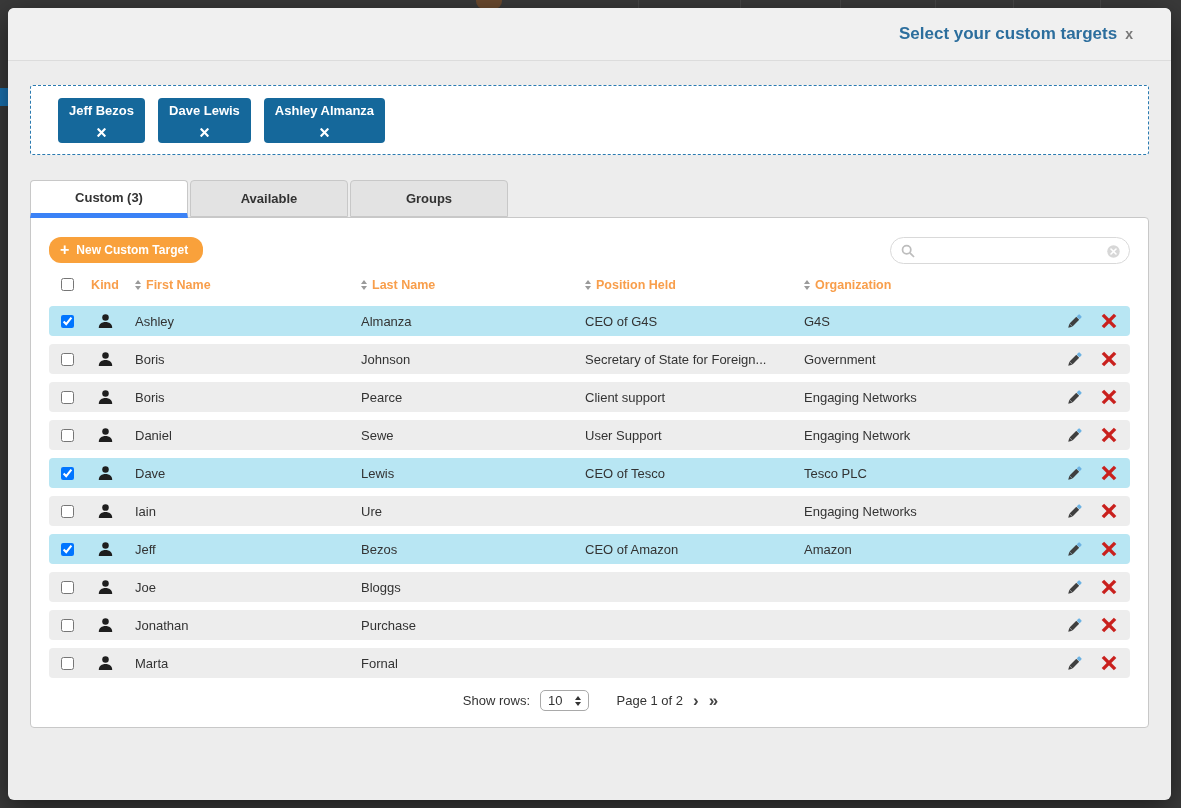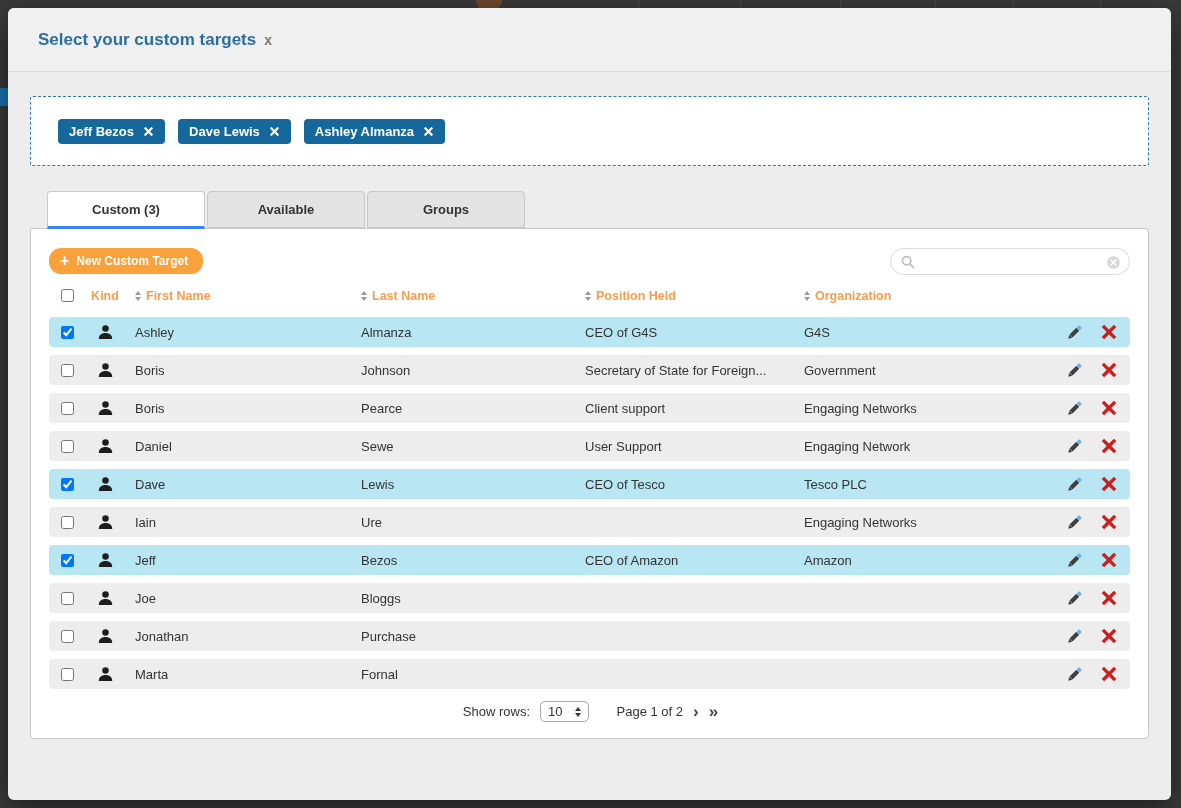--- a/index.html
+++ b/index.html
@@ -11,40 +11,40 @@
   .bg-nav { position:absolute; top:0; right:10px; height:26px; display:flex; align-items:center; }
   .bg-nav-item { padding:0 20px; height:26px; line-height:26px; font-size:11px; color:#636363;
     border-left:1px solid #474747; white-space:nowrap; }
   .bg-logo { position:absolute; top:0; left:476px; width:26px; height:9px;
     background:#6b4a2f; border-radius:0 0 8px 8px; }
   .bg-blue-fragment { position:absolute; top:88px; left:0; width:8px; height:18px; background:#1b74b4; }
 
   
   .modal { position:absolute; left:8px; top:8px; width:1163px; height:792px;
     background:#ededed; border-radius:6px; box-shadow:0 8px 30px rgba(0,0,0,.5); overflow:hidden; }
-  .modal-header { height:64px; display:flex; align-items:center; justify-content:flex-start;
+  .modal-header { height:53px; display:flex; align-items:center; justify-content:flex-end;
     padding:0 30px; background:#f0f0f0; border-bottom:1px solid #dcdcdc; border-radius:6px 6px 0 0; }
   .modal-title { font-size:17px; font-weight:bold; color:#2c6e9d; }
   .modal-close { font-size:14px; font-weight:bold; color:#777; cursor:pointer; padding:4px 8px; }
 
   .modal-body { padding:24px 22px 0 22px; }
 
   
   .chips-box { background:#fff; border:1px dashed #2a7ab0; border-radius:3px;
     height:70px; display:flex; align-items:center; padding:0 27px; gap:13px; }
   .chip { display:inline-flex; align-items:center; gap:9px; background:#15689b; color:#fff;
-    font-size:13px; font-weight:bold; padding:5px 11px; border-radius:4px; cursor:pointer; }
+    font-size:13px; font-weight:bold; padding:5px 11px; border-radius:4px; cursor:pointer;flex-direction:column; }
   .chip svg { display:block; }
 
   
   .tabs { display:flex; margin-top:25px; position:relative; z-index:2; }
   .tab { width:158px; height:37px; display:flex; align-items:center; justify-content:center;
     font-size:13px; font-weight:bold; color:#333; background:#e3e3e3;
     border:1px solid #c8c8c8; border-radius:4px 4px 0 0; margin-right:2px; cursor:pointer; }
-  .tab.active { background:#fff; border-bottom:3px solid #3b82f6; margin-bottom:-1px; height:38px;margin-left:17px; }
+  .tab.active { background:#fff; border-bottom:5px solid #3b82f6; margin-bottom:-1px; height:38px; }
 
   
   .panel { position:relative; z-index:1; background:#fff; border:1px solid #c8c8c8;
     border-radius:0 4px 4px 4px; padding:18px 18px 16px 18px; }
 
   .toolbar { display:flex; align-items:center; justify-content:space-between; height:28px; }
   .btn-orange { display:inline-flex; align-items:center; gap:7px; background:#f9a13b; color:#fff;
     font-size:12px; font-weight:bold; border:none; border-radius:12px; padding:6px 15px 6px 11px;
     cursor:pointer; font-family:"Liberation Sans", sans-serif; }
   .plus-glyph { font-size:16px; font-weight:bold; line-height:10px; }

